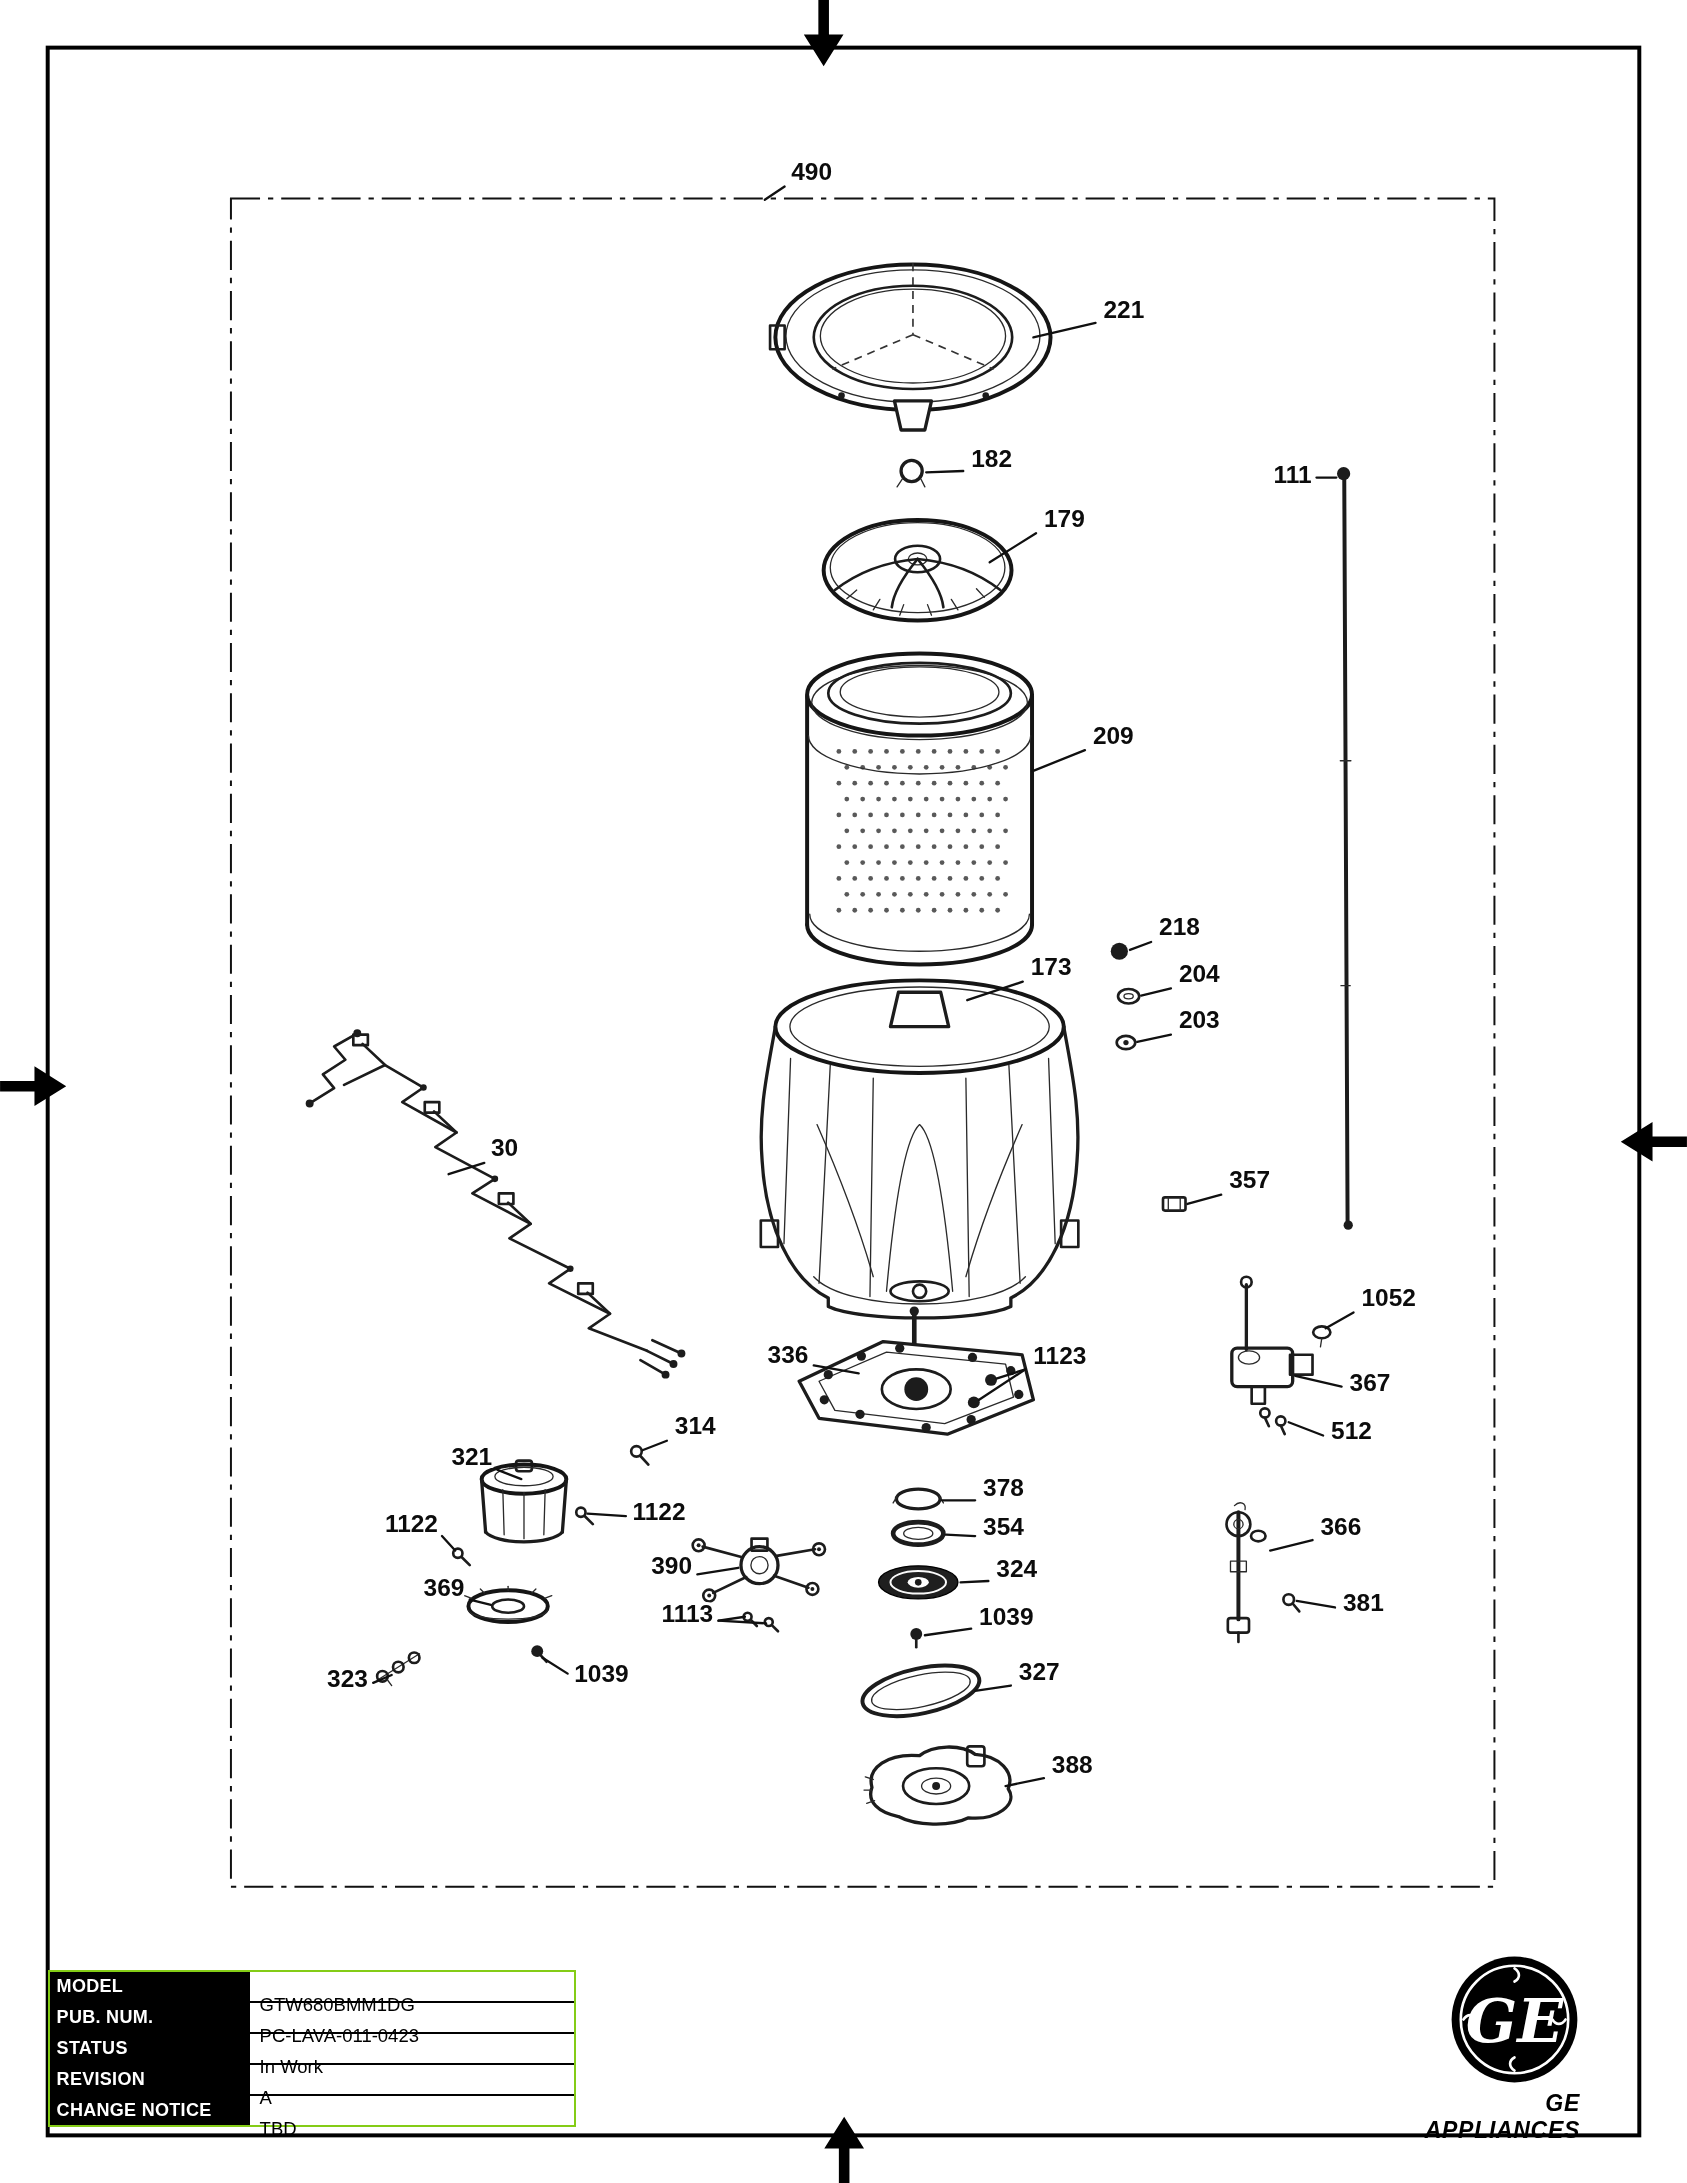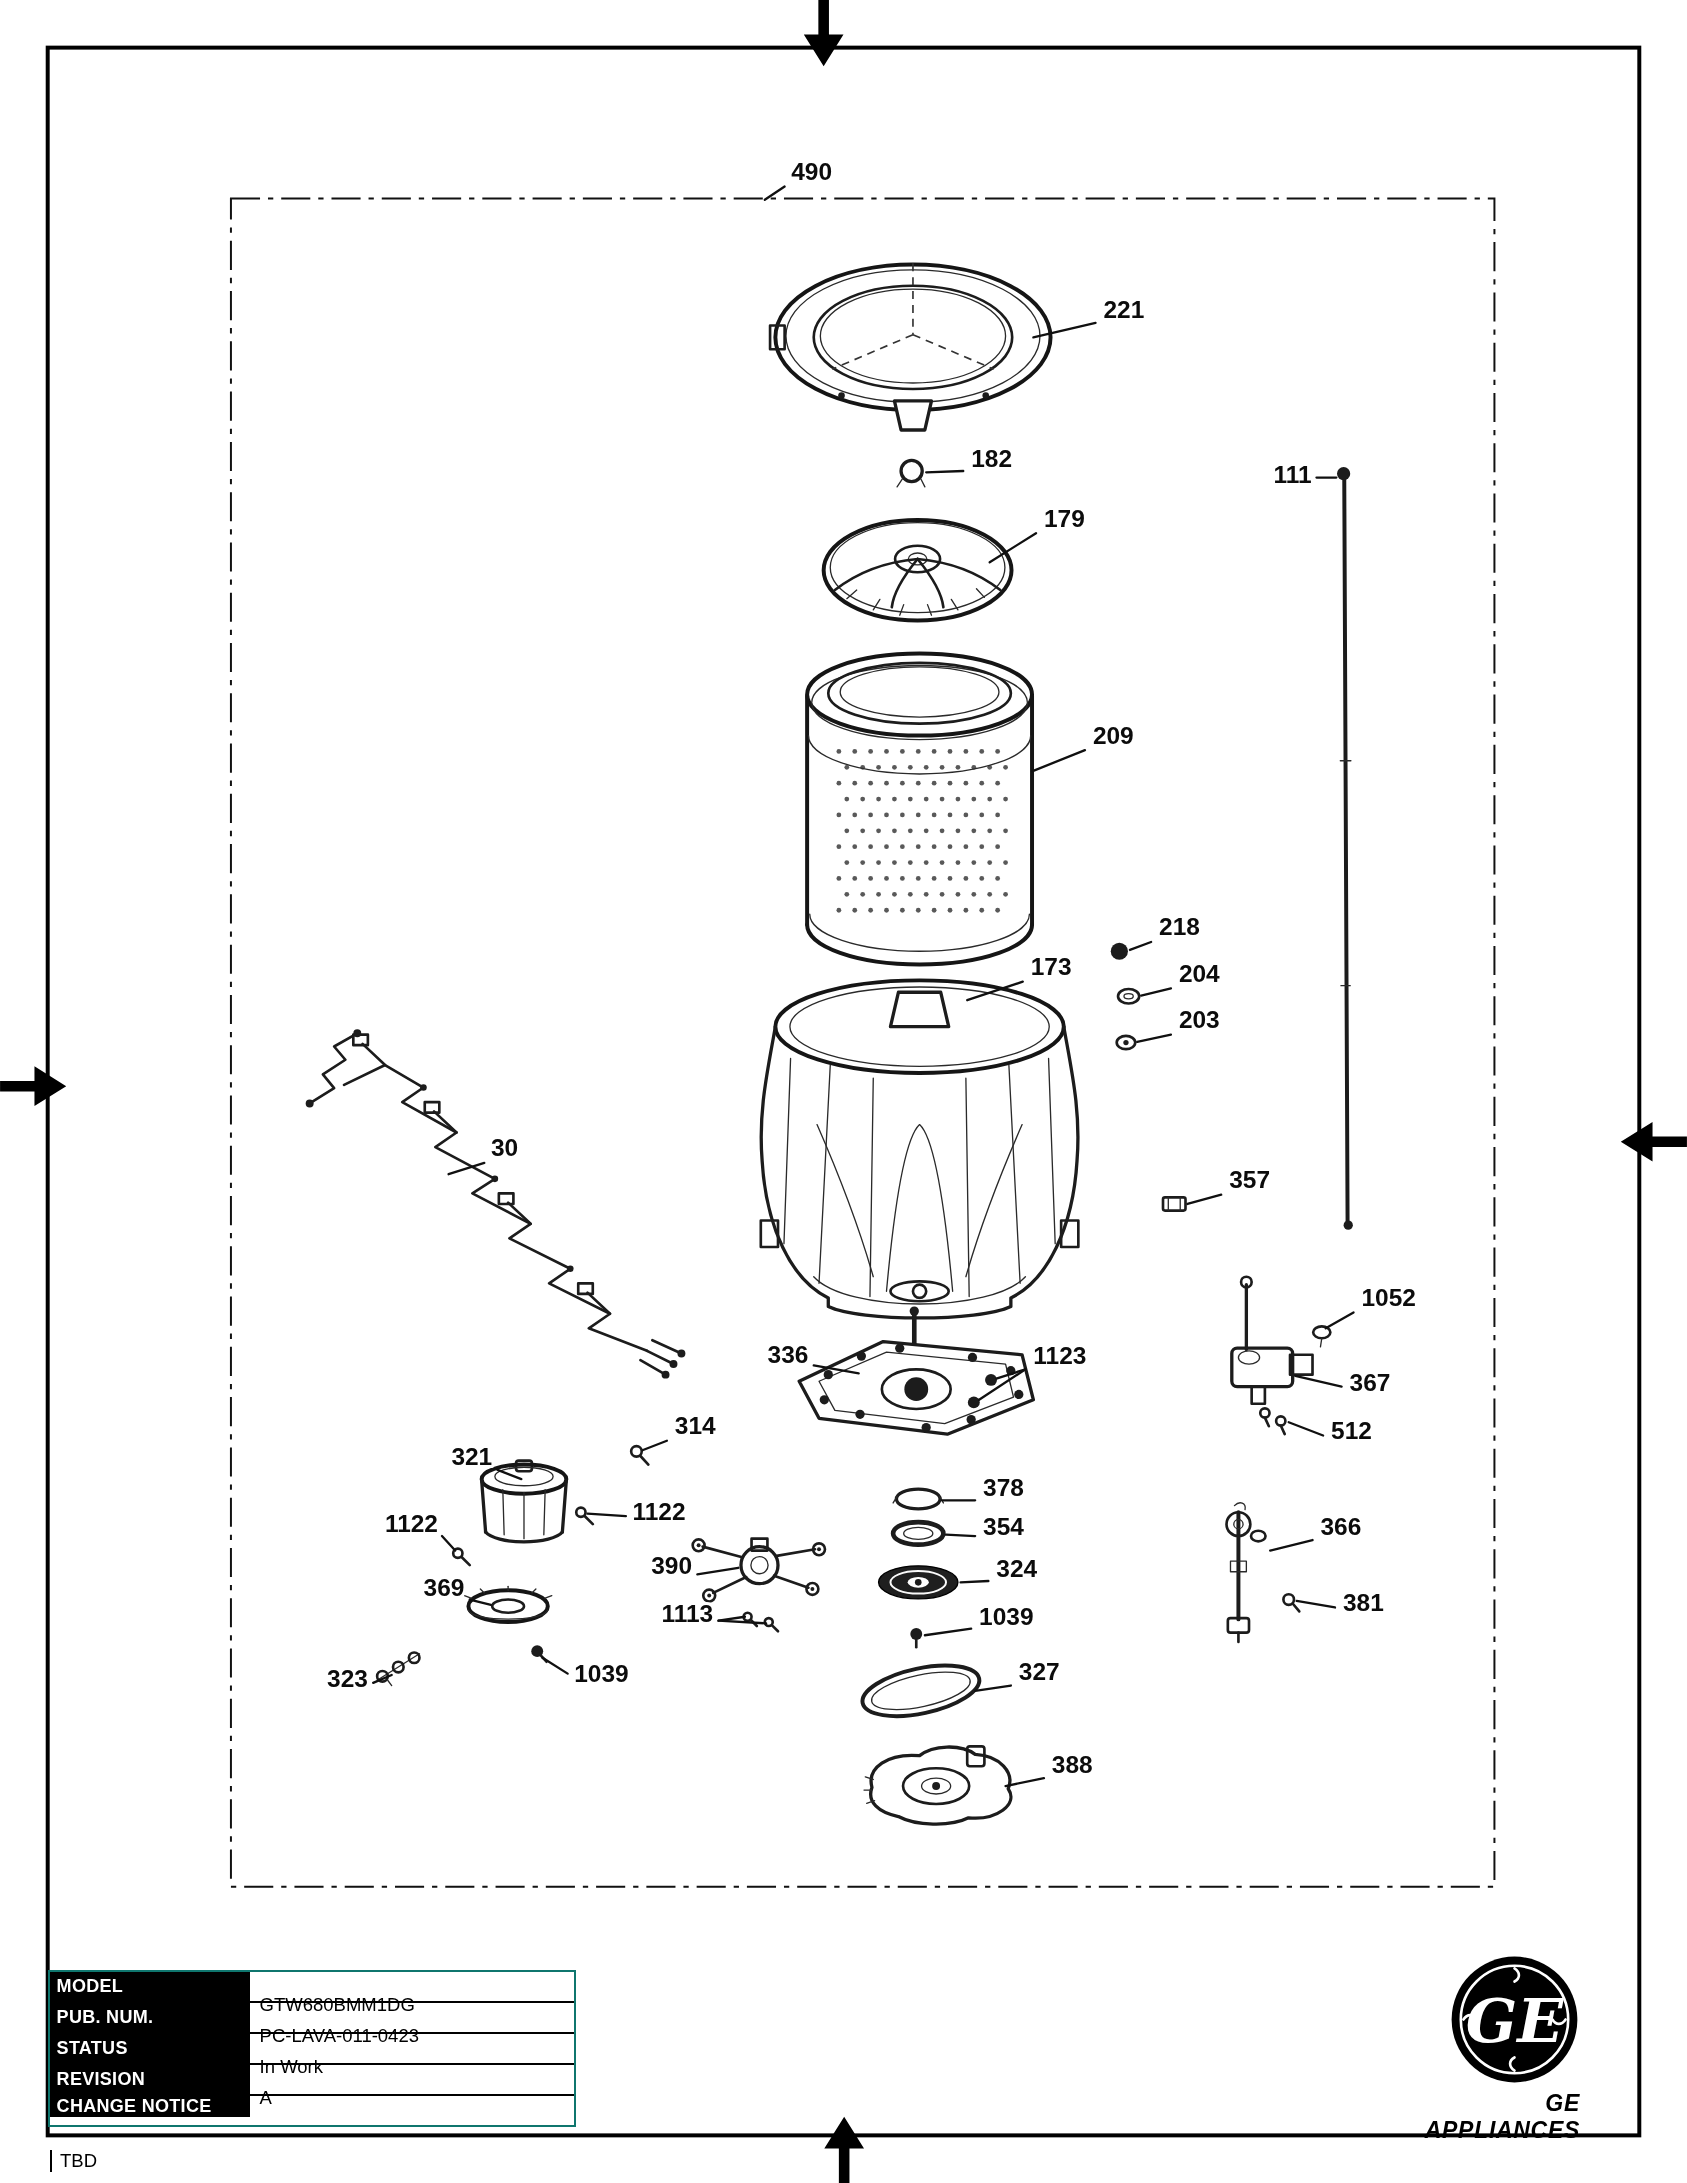--- a/index.html
+++ b/index.html
@@ -16,23 +16,23 @@
   .face{fill:#ffffff;stroke:#1c1c1c;stroke-width:5;stroke-linejoin:round}
   .leader{stroke:#101010;stroke-width:3.5;stroke-linecap:round}
   .callout{font:600 37px "Liberation Sans",sans-serif;fill:#0c0c0c;
            paint-order:stroke;stroke:#ffffff;stroke-width:9px;stroke-linejoin:round}
   .hole{fill:#2f2f2f;opacity:.8}
   .boundary{fill:none;stroke:#111;stroke-width:3;stroke-dasharray:44 12 8 12}
   .border{fill:none;stroke:#000;stroke-width:6}
   .mark{fill:#000}
 
   
-  .title-block{position:absolute;left:48px;top:1970px;width:524px;border:2px solid #0f766e;background:#fff;}
+  .title-block{position:absolute;left:48px;top:1970px;width:524px;border:2px solid #84cc16;background:#fff;}
   .tb-row{display:flex;height:29px;border-bottom:2px solid #000;}
-  .tb-row:last-child{border-bottom:none;flex-direction:column;}
+  .tb-row:last-child{border-bottom:none;}
   .tb-label{width:193px;background:#000;color:#fff;font-weight:bold;font-size:18px;
             display:flex;align-items:center;padding-left:6.6px;letter-spacing:0.3px;}
   .tb-value{flex:1;background:#fff;color:#000;font-size:18.5px;display:flex;align-items:center;
             padding-left:8px;border-left:2px solid #000;margin-top:33px;}
 
   
   .brand{position:absolute;left:1395px;top:1954px;width:185px;text-align:right;}
   .monogram{width:131px;height:131px;display:inline-block;}
   .brand-name{margin-top:2.6px;font-weight:bold;font-size:23px;letter-spacing:0.7px;color:#000;font-style:italic;}
 </style>

